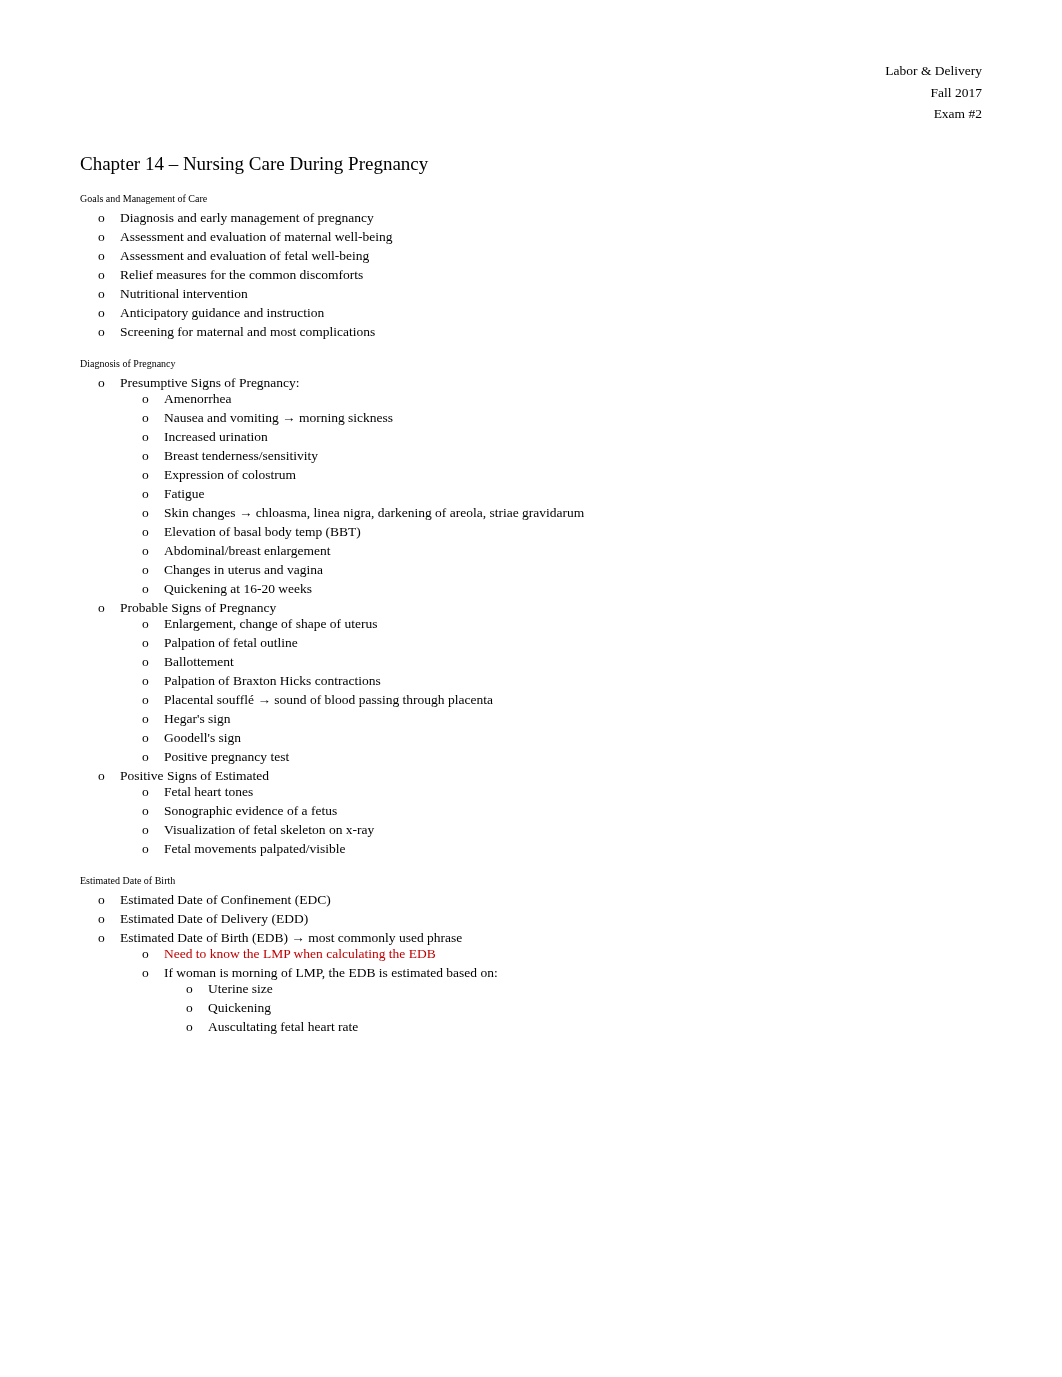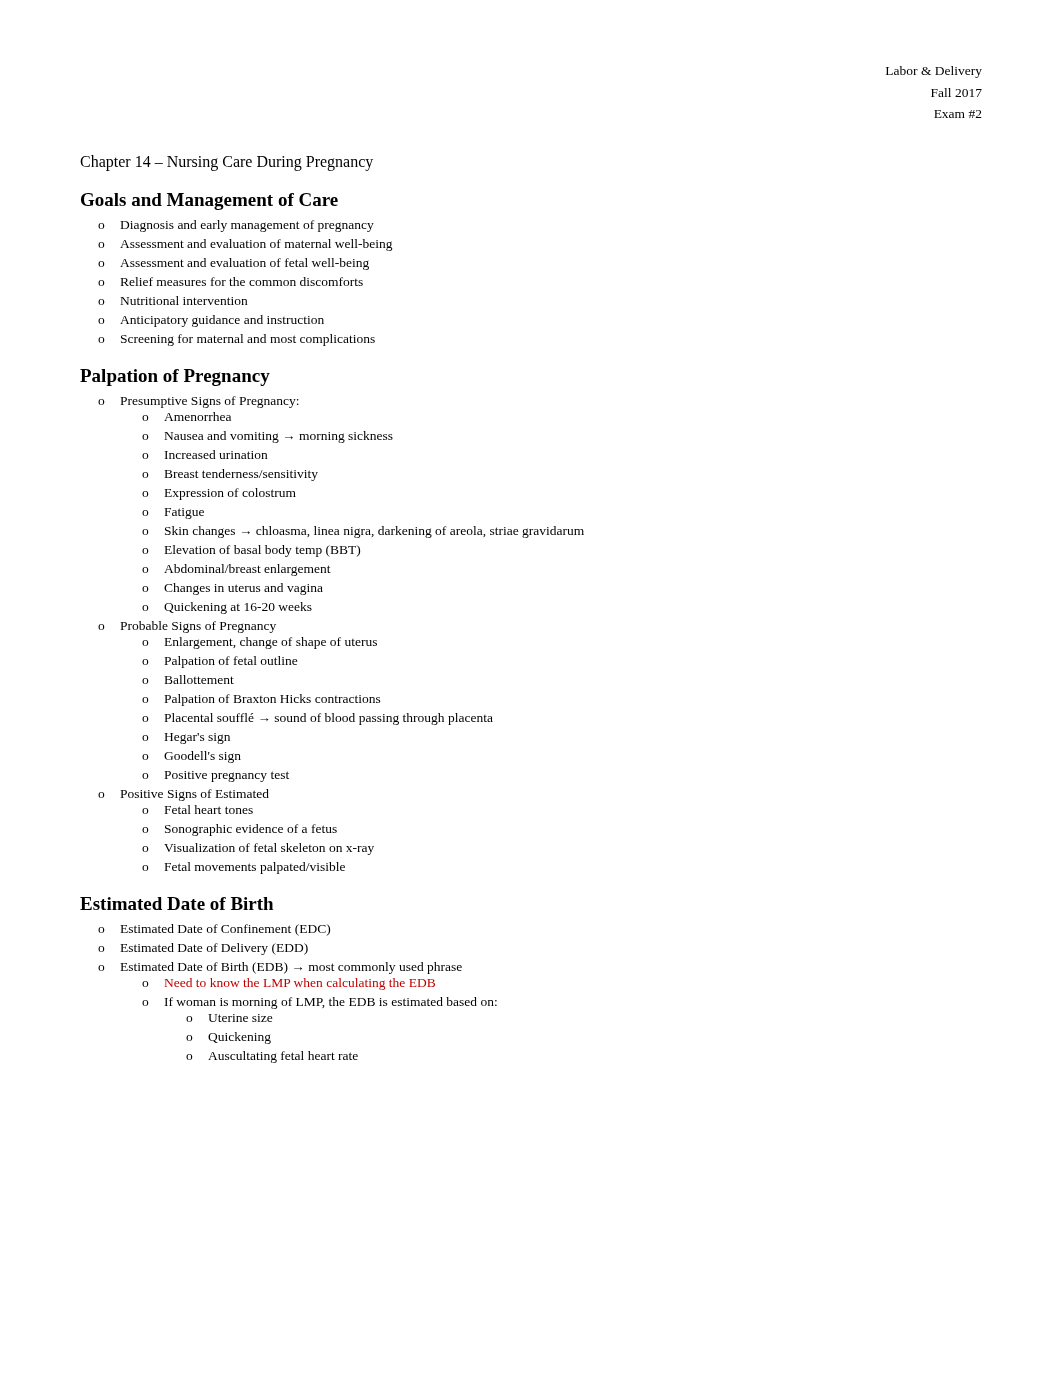--- a/index.html
+++ b/index.html
@@ -16,26 +16,25 @@
       min-height: 1377px;
       padding: 60px 80px 60px 80px;
     }
     .page-header {
       text-align: right;
       margin-bottom: 28px;
       line-height: 1.6;
     }
     .chapter-title {
       margin-bottom: 14px;
-      font-size: 16px;
+      font-size: 19px;
     }
     .section-title {
       margin-bottom: 6px;
-      font-size: 19px;
-      font-weight: bold;
+      font-size: 10px;
     }
     .content-block {
       margin-bottom: 18px;
     }
     ul.level1 {
       list-style: none;
       padding-left: 40px;
     }
     ul.level1 > li {
       margin-bottom: 3px;
@@ -100,21 +99,21 @@
       <li><span>Assessment and evaluation of maternal well-being</span></li>
       <li><span>Assessment and evaluation of fetal well-being</span></li>
       <li><span>Relief measures for the common discomforts</span></li>
       <li><span>Nutritional intervention</span></li>
       <li><span>Anticipatory guidance and instruction</span></li>
       <li><span>Screening for maternal and most complications</span></li>
     </ul>
   </div>
 
   <div class="content-block">
-    <div class="section-title">Palpation of Pregnancy</div>
+    <div class="section-title">Diagnosis of Pregnancy</div>
     <ul class="level1">
 
       <li>
         <span>Presumptive Signs of Pregnancy:</span>
         <ul class="level2">
           <li><span>Amenorrhea</span></li>
           <li><span>Nausea and vomiting →   morning sickness</span></li>
           <li><span>Increased urination</span></li>
           <li><span>Breast tenderness/sensitivity</span></li>
           <li><span>Expression of colostrum</span></li>

